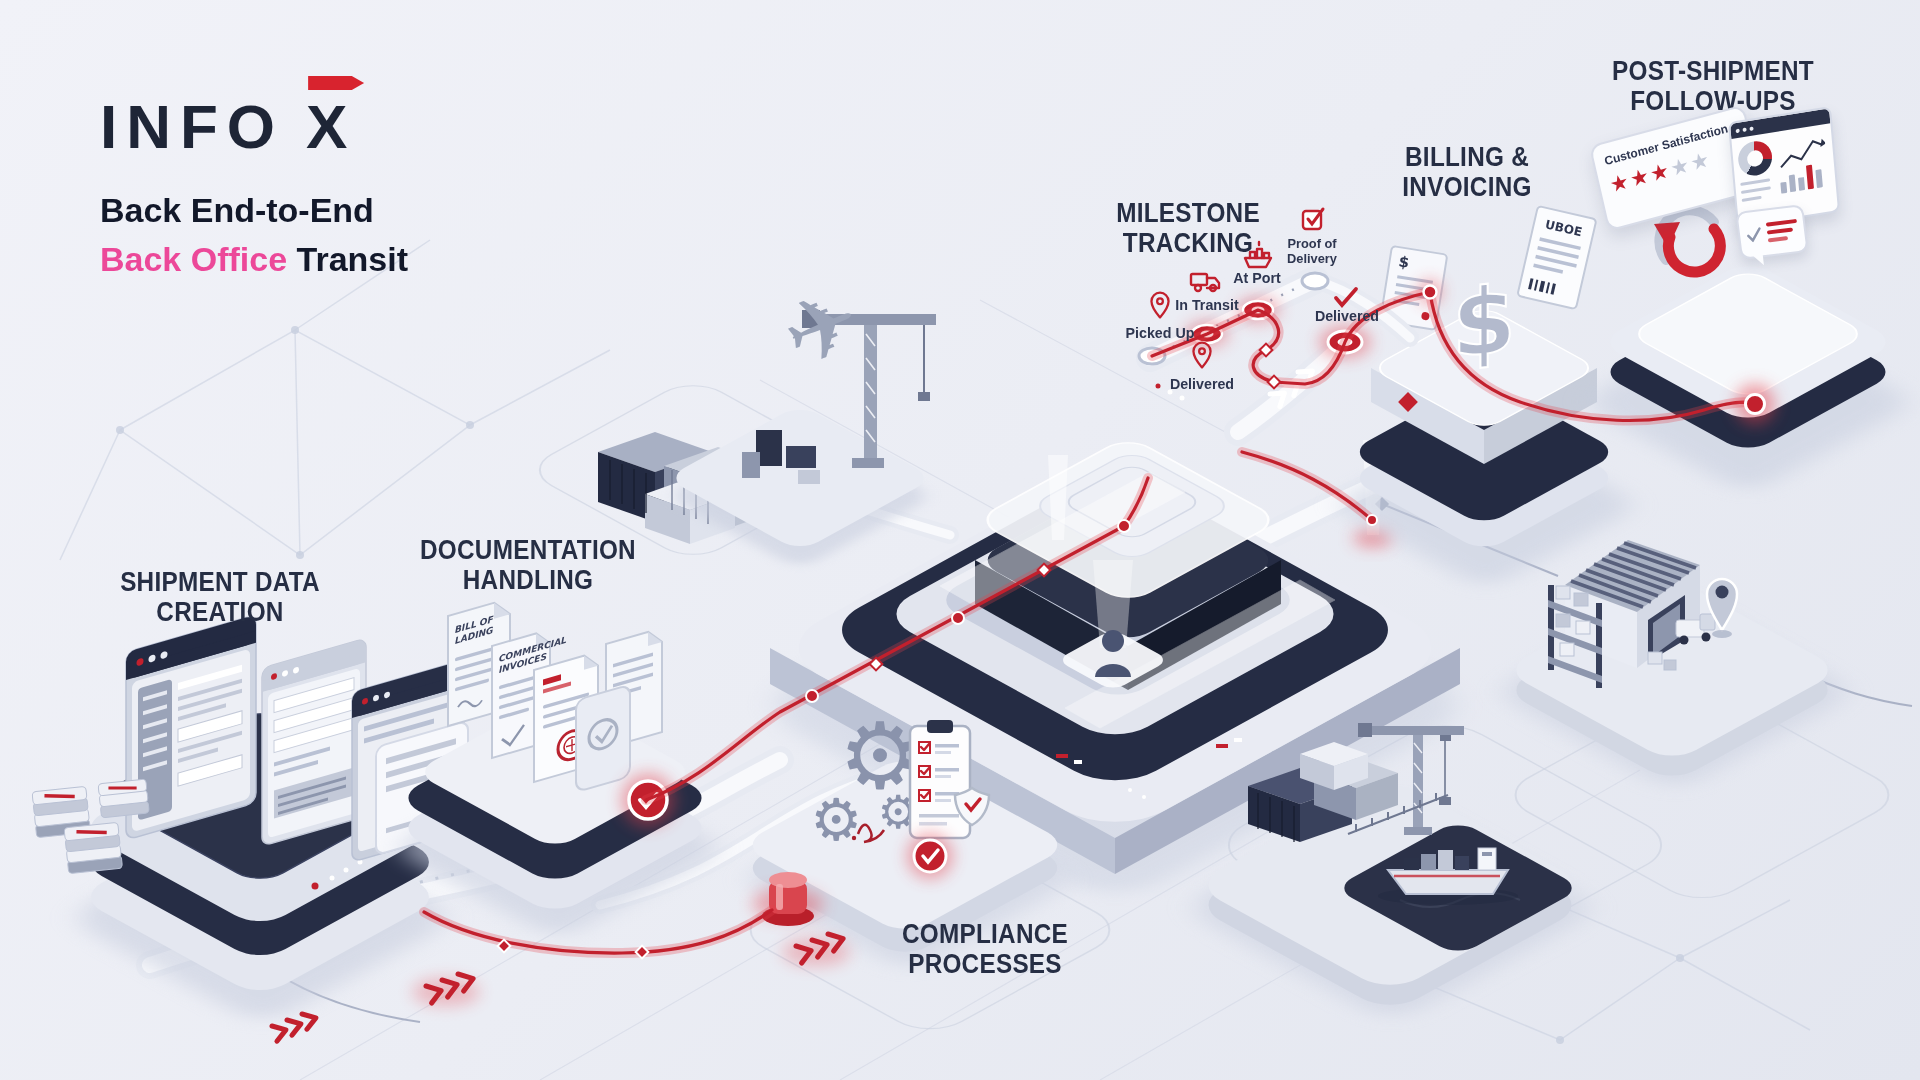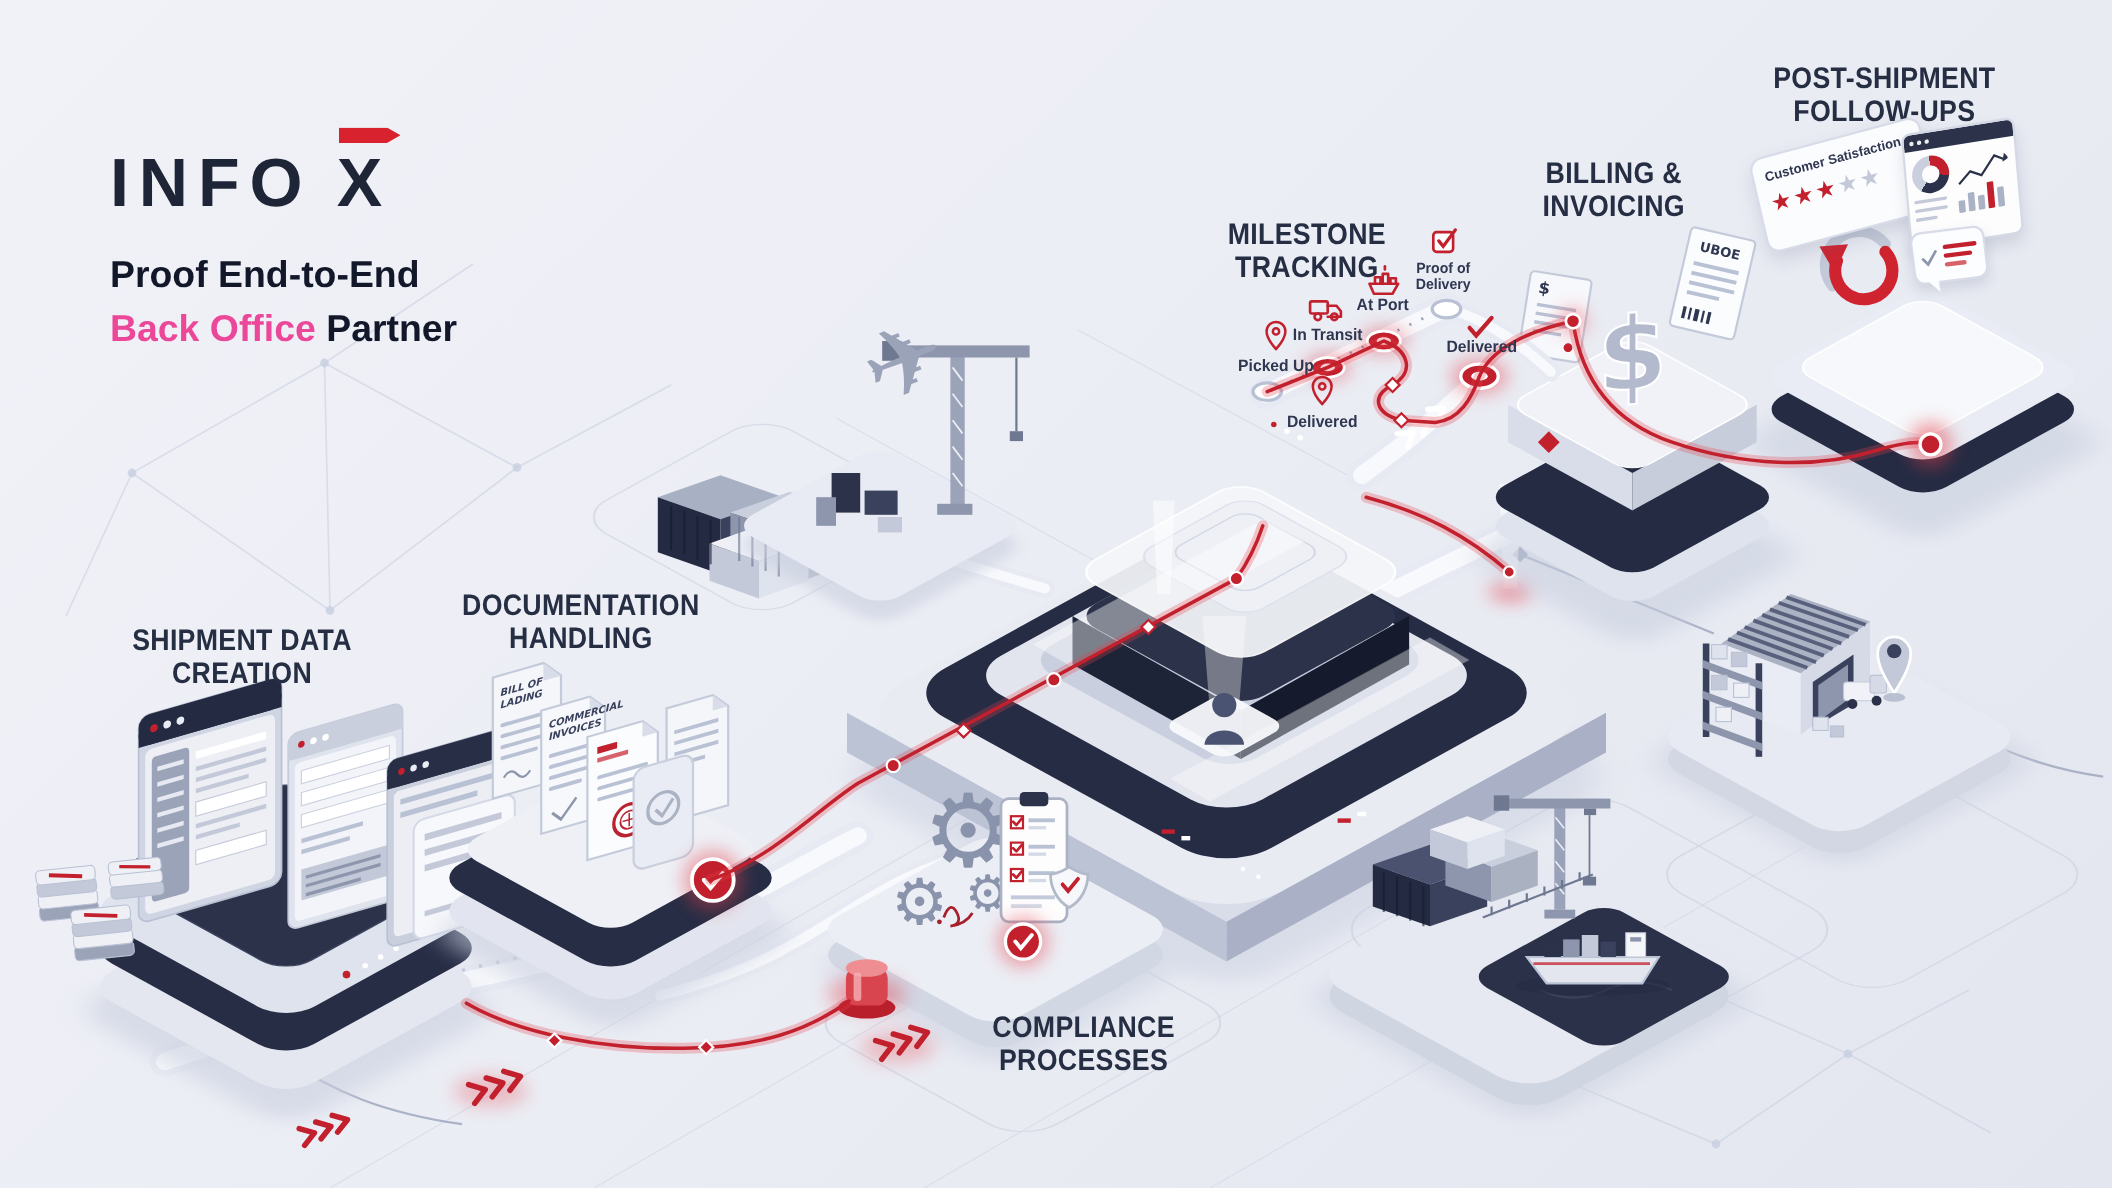--- a/index.html
+++ b/index.html
@@ -4,21 +4,21 @@
 <style>
   html,body{margin:0;padding:0;}
   body{width:1920px;height:1080px;overflow:hidden;
        font-family:"Liberation Sans",sans-serif;
        background:linear-gradient(135deg,#f1f2f8 0%,#ebedf4 50%,#e3e6ef 100%);}
   .canvas{position:relative;width:1920px;height:1080px;}
   svg.illus{position:absolute;left:0;top:0;}
   svg text{font-family:"DejaVu Sans",sans-serif;}
 
   
-  .brand{position:absolute;left:100px;top:96px;margin-top:40px;}
+  .brand{position:absolute;left:100px;top:96px;}
   .logo-row{font-weight:800;font-size:62px;letter-spacing:9px;color:#1e2536;line-height:1;}
   .logo-x-wrap{position:relative;display:inline-block;margin-left:22px;}
   .logo-arrow{position:absolute;top:-20px;left:2px;width:56px;height:14px;background:#d8232e;
               clip-path:polygon(0 0,78% 0,100% 50%,78% 100%,0 100%);}
   .tagline{margin-top:28px;font-weight:700;font-size:34px;color:#12182a;line-height:1.45;}
   .tagline .red{color:#ec4899;}
 
   
   .stage-label{position:absolute;width:330px;text-align:center;font-weight:700;font-size:27px;
                color:#262e44;line-height:1.1;letter-spacing:.3px;transform:scaleX(.9);}
@@ -674,22 +674,22 @@
     <path class="chev" transform="translate(302 1014) rotate(-18)" d="M0 0 l12 8 l-12 8"></path>
   </g>
 </g>
 </svg>
 
 <header class="brand">
   <div class="logo-row">
     <span>INFO</span><span class="logo-x-wrap"><i class="logo-arrow"></i><span>X</span></span>
   </div>
   <div class="tagline">
-    <div>Proof End-to-End</div>
-    <div><span class="red">Back Office</span> <span>Partner</span></div>
+    <div>Back End-to-End</div>
+    <div><span class="red">Back Office</span> <span>Transit</span></div>
   </div>
 </header>
 
 <div class="stage-label" style="left:55px;top:568px;">
   <span class="ln">SHIPMENT DATA</span>
   <span class="ln">CREATION</span>
 </div>
 <div class="stage-label" style="left:363px;top:536px;">
   <span class="ln">DOCUMENTATION</span>
   <span class="ln">HANDLING</span>

